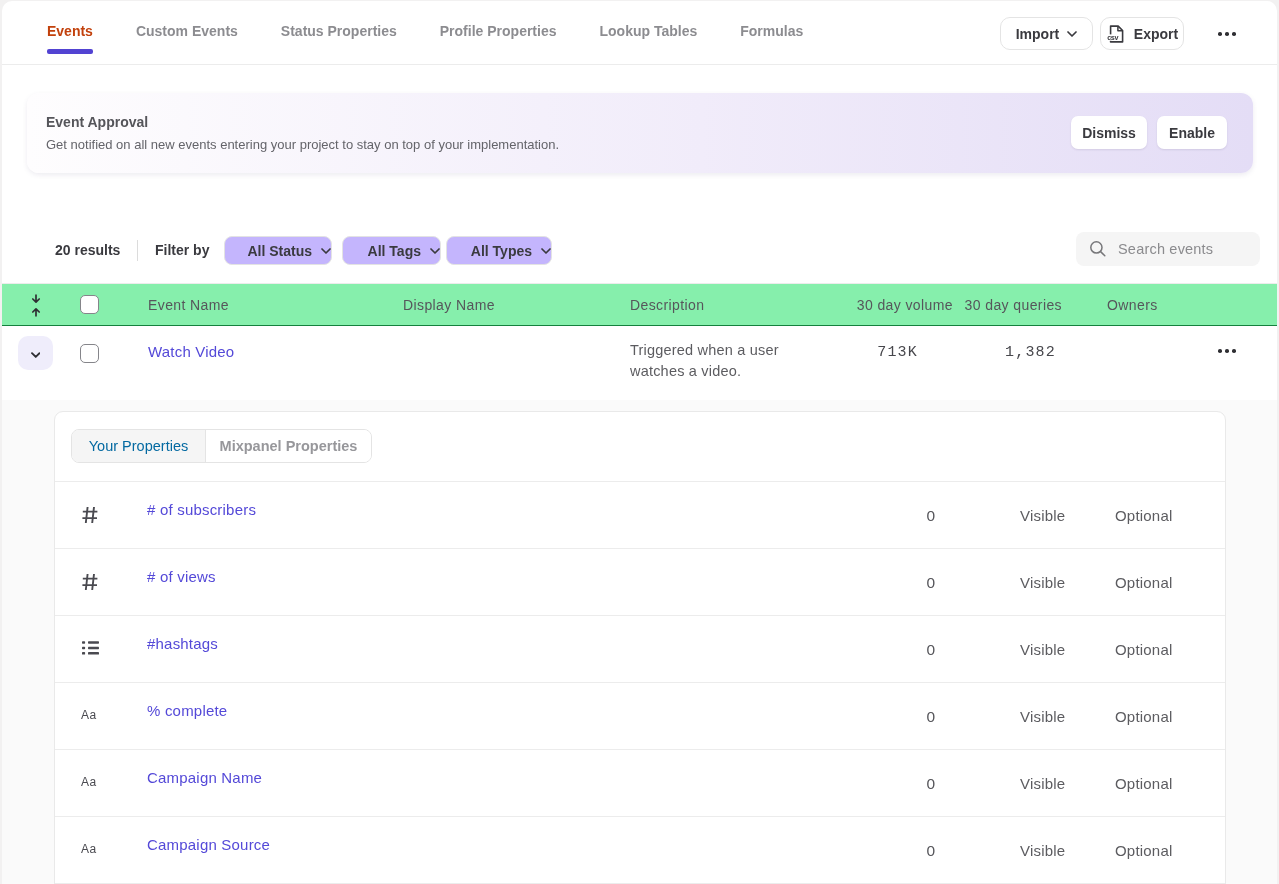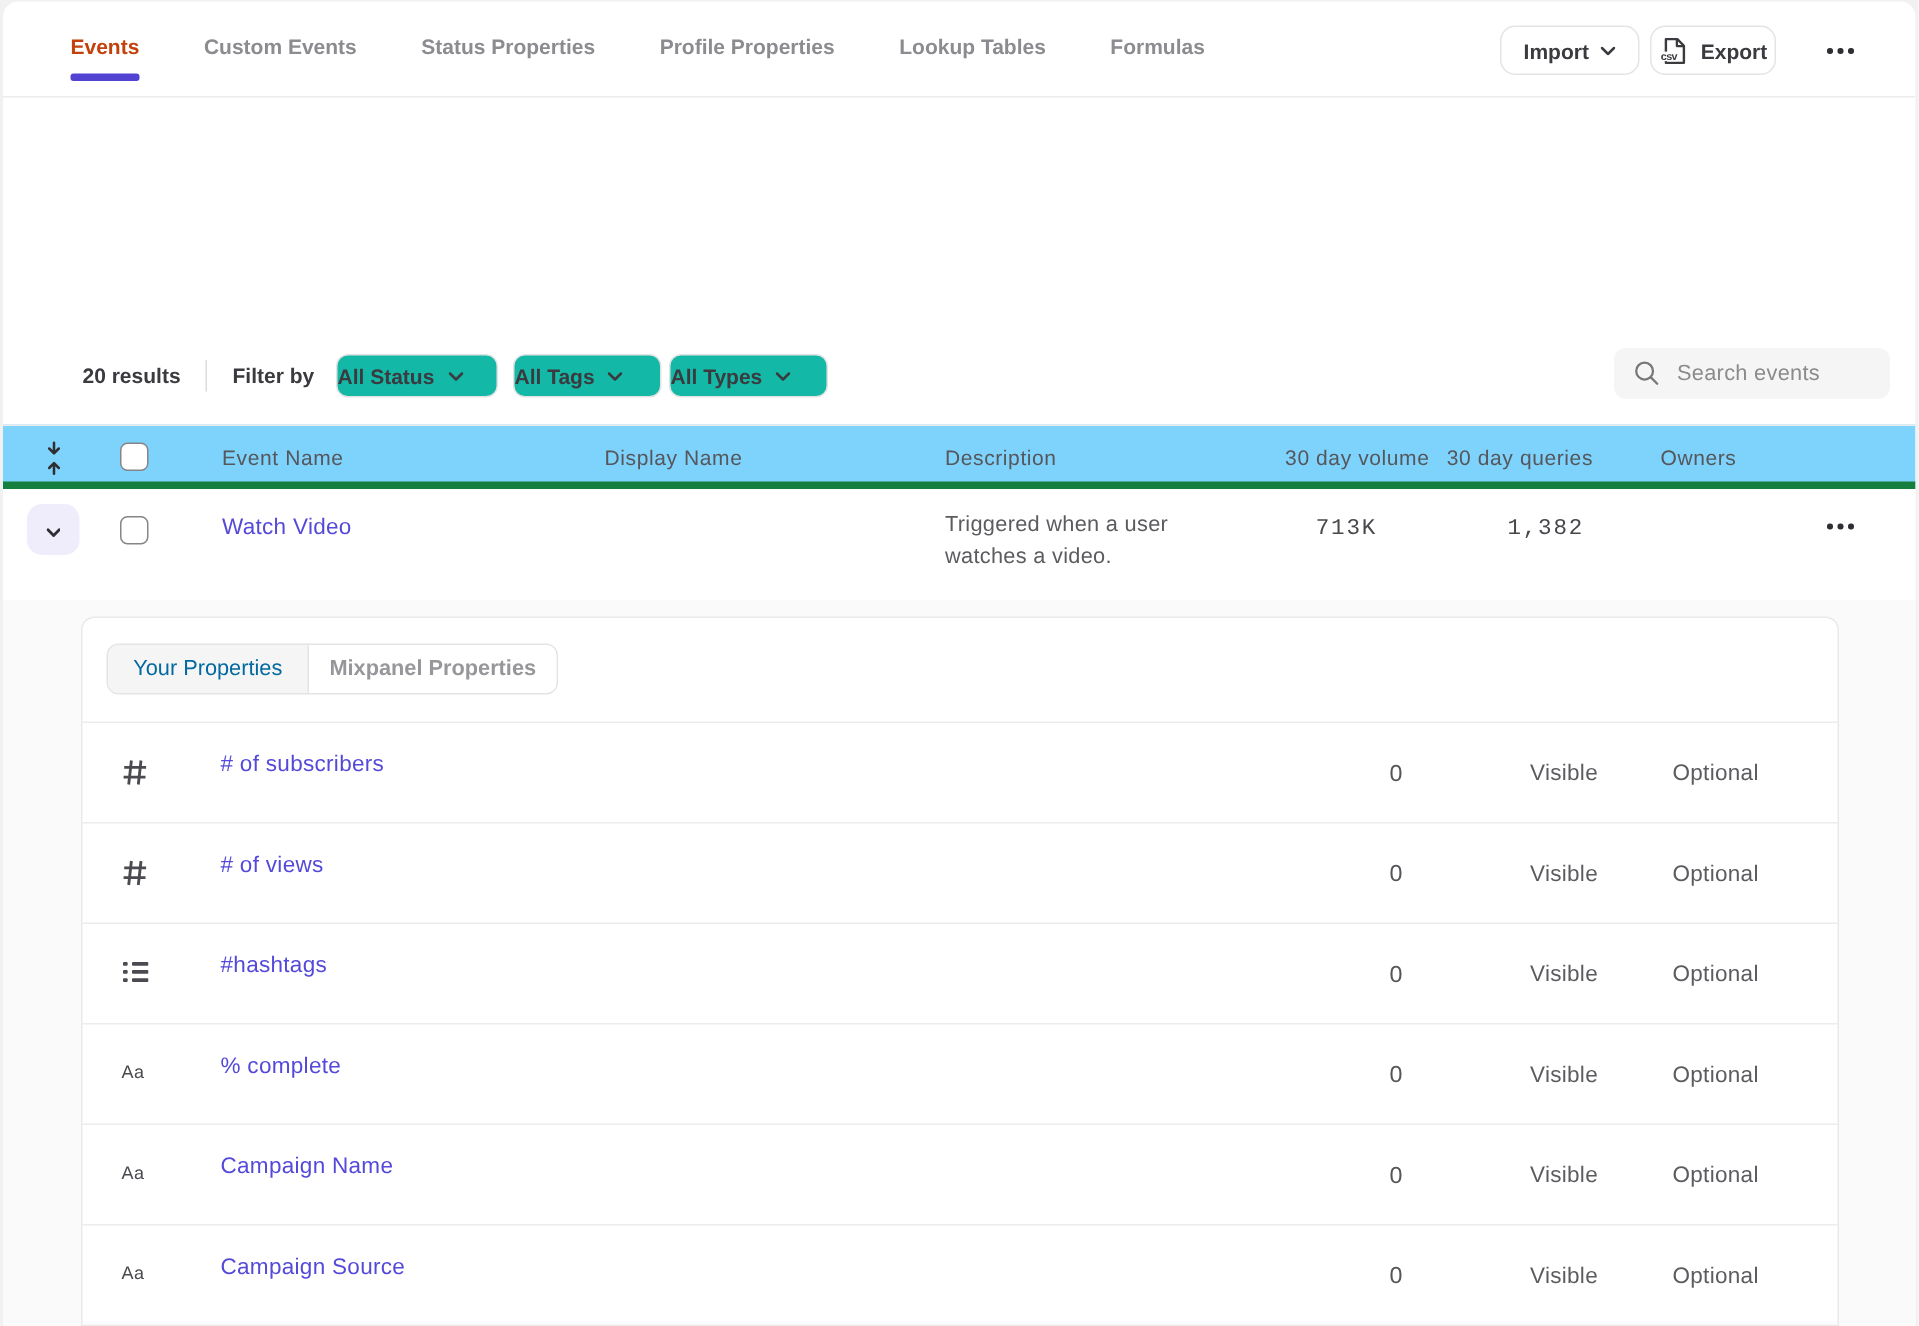--- a/index.html
+++ b/index.html
@@ -31,29 +31,29 @@
 .banner p { position:absolute; left:19px; top:44px; font-size:13px; color:#64646a; }
 .bbtn { position:absolute; top:23px; height:33px; background:#fff; border-radius:7px; font-size:14px;
   font-weight:700; color:#3a3a3f; display:flex; align-items:center; justify-content:center;
   box-shadow:0 1px 2px rgba(60,50,90,0.12); }
 
 
 .results { position:absolute; left:53px; top:241px; font-size:14px; font-weight:700; color:#3a3a3f; }
 .vdiv { position:absolute; left:135px; top:239px; width:1px; height:21px; background:#dcdcdc; }
 .filterby { position:absolute; left:153px; top:241px; font-size:14px; font-weight:700; color:#3a3a3f; }
 .fbtn { position:absolute; top:235px; height:29px; border:1px solid #e3e3e3; border-radius:8px;
-  background:#14b8a6; display:flex; align-items:center; justify-content:flex-start; font-size:14px; font-weight:700; color:#3a3a3f; }
+  background:#c4b5fd; display:flex; align-items:center; justify-content:flex-end; font-size:14px; font-weight:700; color:#3a3a3f; }
 .fbtn .chev { margin-left:9px; }
 .search { position:absolute; left:1074px; top:231px; width:184px; height:34px;
   background:#f5f5f5; border-radius:8px; display:flex; align-items:center; padding:0 13px; }
 .search span { color:#8b8b8e; font-size:14.5px; margin-left:11px; letter-spacing:0.2px; }
 
 
-.thead { position:absolute; left:0; top:282px; width:100%; height:43px; background:#7dd3fc;
-  border-top:1px solid #ececec; border-bottom:5px solid #15803d; }
+.thead { position:absolute; left:0; top:282px; width:100%; height:43px; background:#86efac;
+  border-top:1px solid #ececec; border-bottom:1px solid #15803d; }
 .hcol { position:absolute; top:13px; font-size:14px; color:#56565b; letter-spacing:0.4px; }
 .cbx { position:absolute; width:19px; height:19px; border:1px solid #85858a; border-radius:5px; background:#fff; }
 
 
 .trow { position:absolute; left:0; top:325px; width:100%; height:74px; background:#fff; }
 .expand { position:absolute; left:16px; top:10px; width:35px; height:34px;
   background:#efedfb; border-radius:10px; display:flex; align-items:center; justify-content:center; }
 .ename { position:absolute; left:146px; top:17px; color:#5449d8; font-size:15px; letter-spacing:0.2px; }
 .edesc { position:absolute; left:628px; top:14px; color:#5c5c60; font-size:14.5px; line-height:20.5px; letter-spacing:0.2px; }
 .mono { font-family:"Liberation Mono", monospace; letter-spacing:1.2px; }
@@ -109,20 +109,26 @@
       </svg>
       Export
     </div>
     <div class="dotmenu" style="position:absolute; left:1216px; top:31px;">
         <i></i>
         <i></i>
         <i></i>
       </div>
   </div>
 
+  <div class="banner">
+    <h3>Event Approval</h3>
+    <p>Get notified on all new events entering your project to stay on top of your implementation.</p>
+    <div class="bbtn" style="left:1044px; width:76px;">Dismiss</div>
+    <div class="bbtn" style="left:1130px; width:70px;">Enable</div>
+  </div>
 
   <div class="results">20 results</div>
   <div class="vdiv"></div>
   <div class="filterby">Filter by</div>
   <div class="fbtn" style="left:222px; width:108px;">All Status
     <svg class="chev" width="10" height="6" viewBox="0 0 10 6">
         <path d="M1 1l4 4 4-4" fill="none" stroke="#3a3a3f" stroke-width="1.7" stroke-linecap="round" stroke-linejoin="round"></path>
       </svg>
   </div>
   <div class="fbtn" style="left:340px; width:99px;">All Tags

